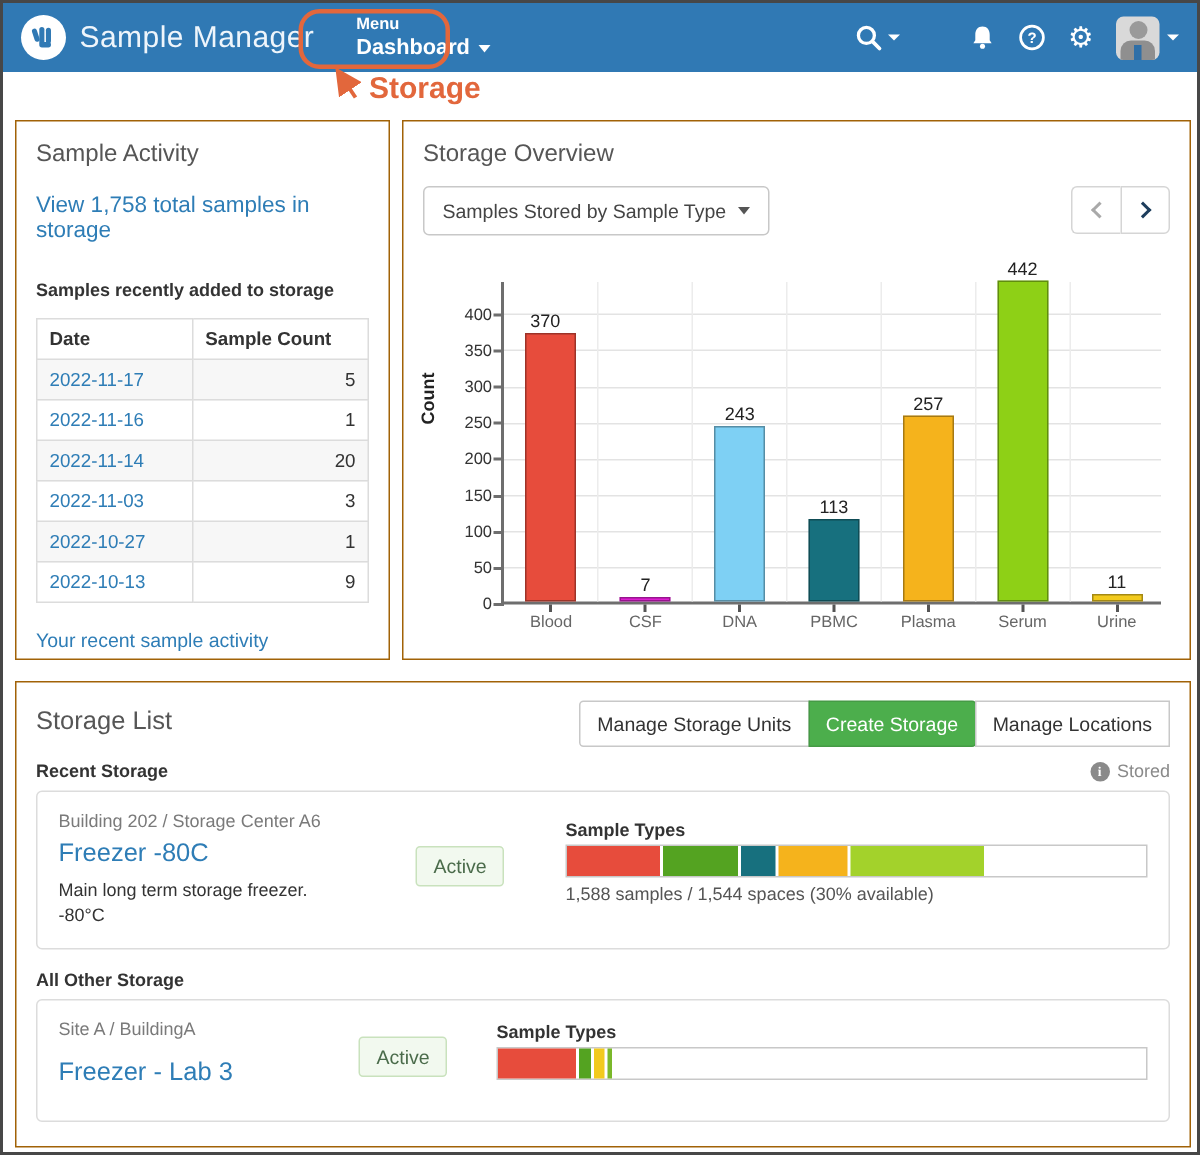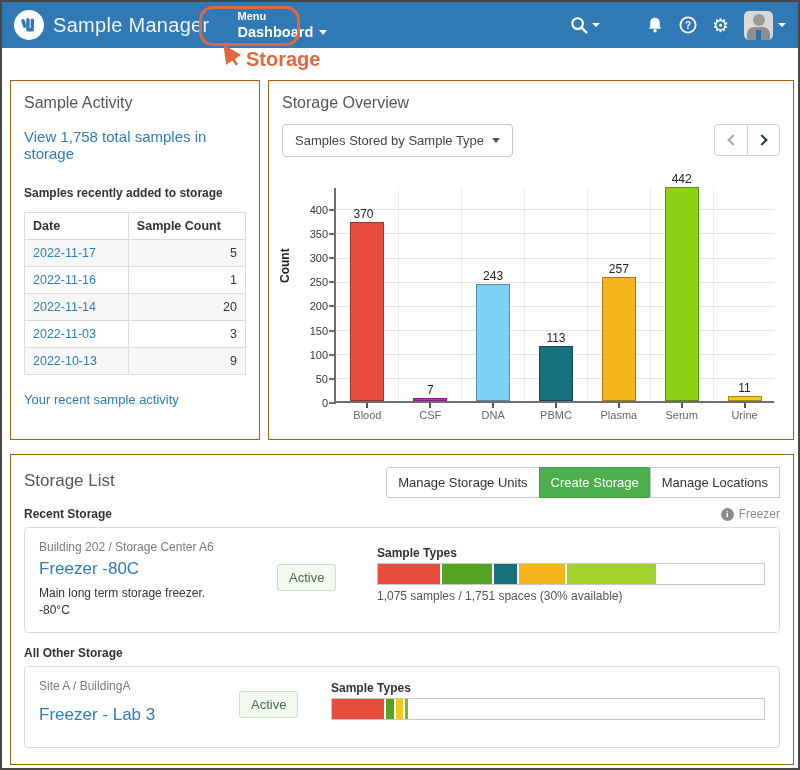--- a/index.html
+++ b/index.html
@@ -243,20 +243,24 @@
           <td><a href="#">2022-11-16</a></td>
           <td class="count-cell">1</td>
         </tr>
         <tr>
           <td><a href="#">2022-11-14</a></td>
           <td class="count-cell">20</td>
         </tr>
         <tr>
           <td><a href="#">2022-11-03</a></td>
           <td class="count-cell">3</td>
+        </tr>
+        <tr>
+          <td><a href="#">2022-10-27</a></td>
+          <td class="count-cell">1</td>
         </tr>
         <tr>
           <td><a href="#">2022-10-13</a></td>
           <td class="count-cell">9</td>
         </tr>
       </tbody>
   </table>
   <a class="link footer-link" href="#">Your recent sample activity</a>
 </div>
 
@@ -350,21 +354,21 @@
       <button class="btn">Manage Storage Units</button>
       <button class="btn btn-green">Create Storage</button>
       <button class="btn">Manage Locations</button>
     </div>
   </div>
 
   <div class="section-row">
     <div class="section-label">Recent Storage</div>
     <div class="legend">
       <span class="info-icon">i</span>
-      <span>Freezer</span>
+      <span>Stored</span>
     </div>
   </div>
 
   <div class="card c1">
     <div>
       <div class="breadcrumb">Building 202 / Storage Center A6</div>
       <a class="link card-name" href="#">Freezer -80C</a>
       <div class="card-desc">Main long term storage freezer.</div>
       <div class="card-temp">-80°C</div>
     </div>
@@ -373,21 +377,21 @@
     </div>
     <div class="bar-col">
       <div class="bar-title">Sample Types</div>
       <div class="stackbar">
           <div class="seg" style="width: 16%; background: rgb(231, 76, 60);"></div>
           <div class="seg" style="width: 13%; background: rgb(84, 163, 33);"></div>
           <div class="seg" style="width: 6%; background: rgb(23, 112, 126);"></div>
           <div class="seg" style="width: 12%; background: rgb(245, 179, 28);"></div>
           <div class="seg" style="width: 23%; background: rgb(163, 210, 43);"></div>
         </div>
-      <div class="usage">1,075 samples / 1,751 spaces (30% available)</div>
+      <div class="usage">1,588 samples / 1,544 spaces (30% available)</div>
     </div>
   </div>
 
   <div class="section-row" style="margin-top:13px;">
     <div class="section-label">All Other Storage</div>
   </div>
 
   <div class="card c2">
     <div>
       <div class="breadcrumb">Site A / BuildingA</div>

